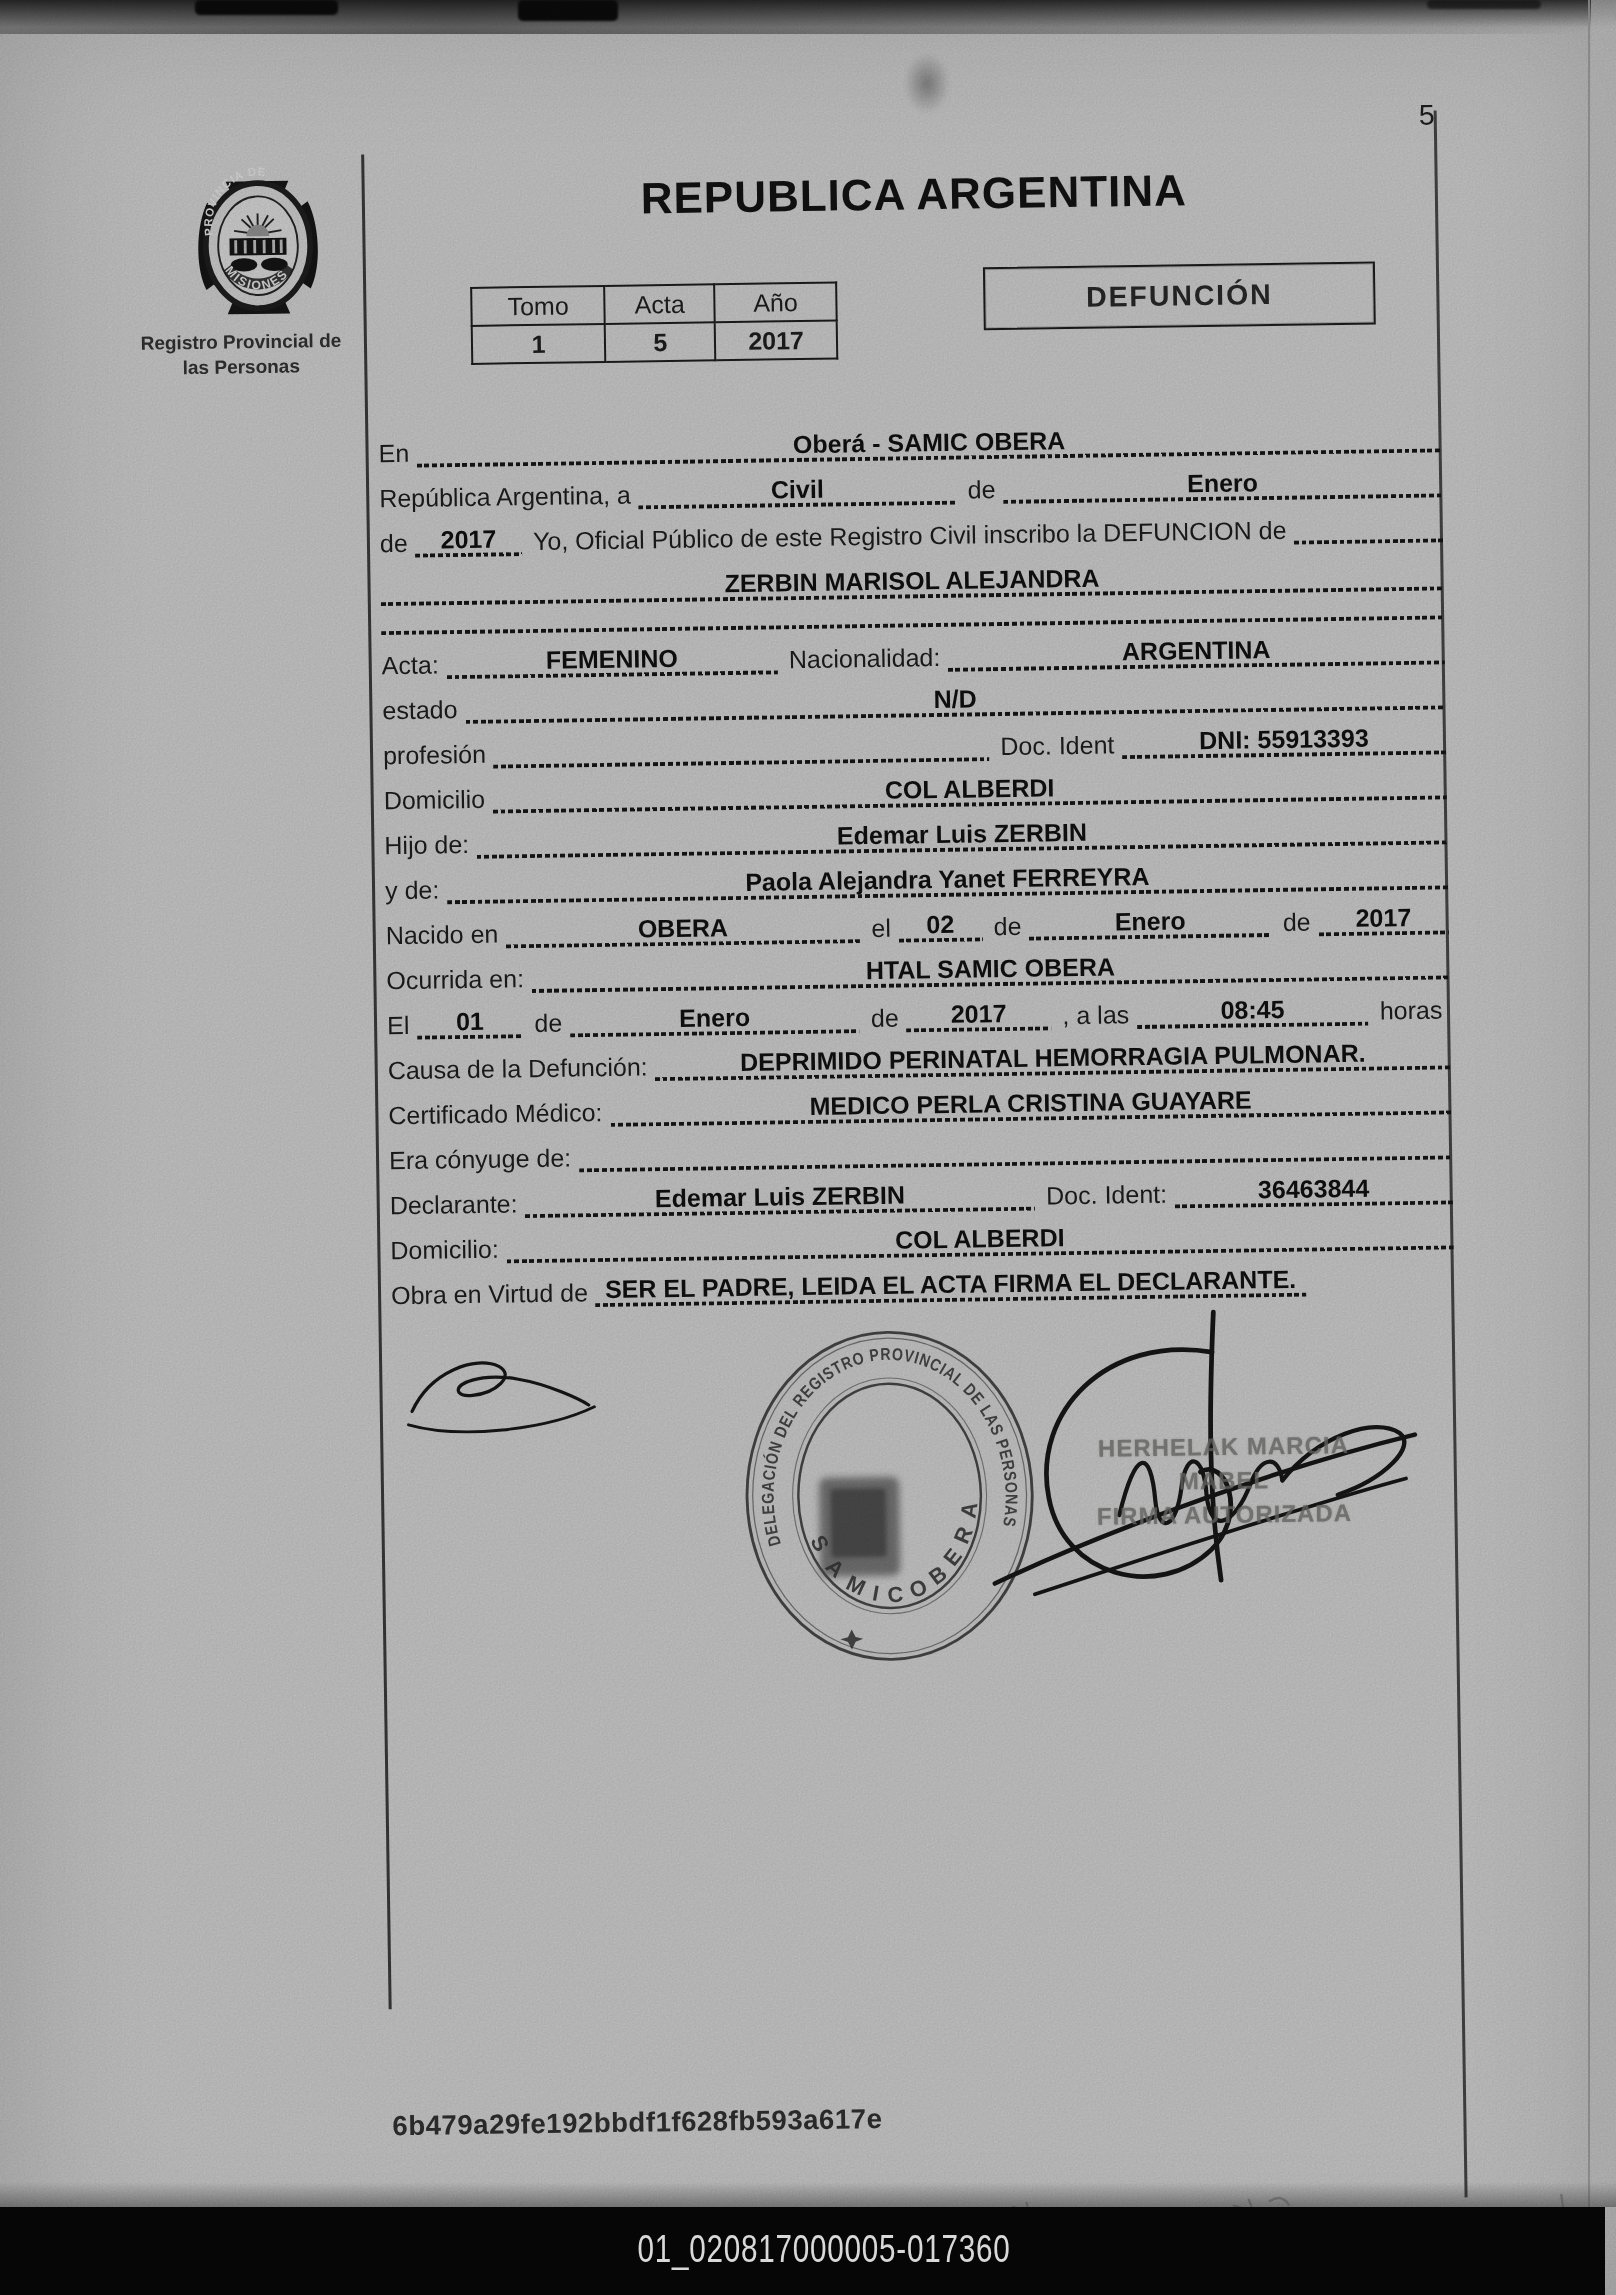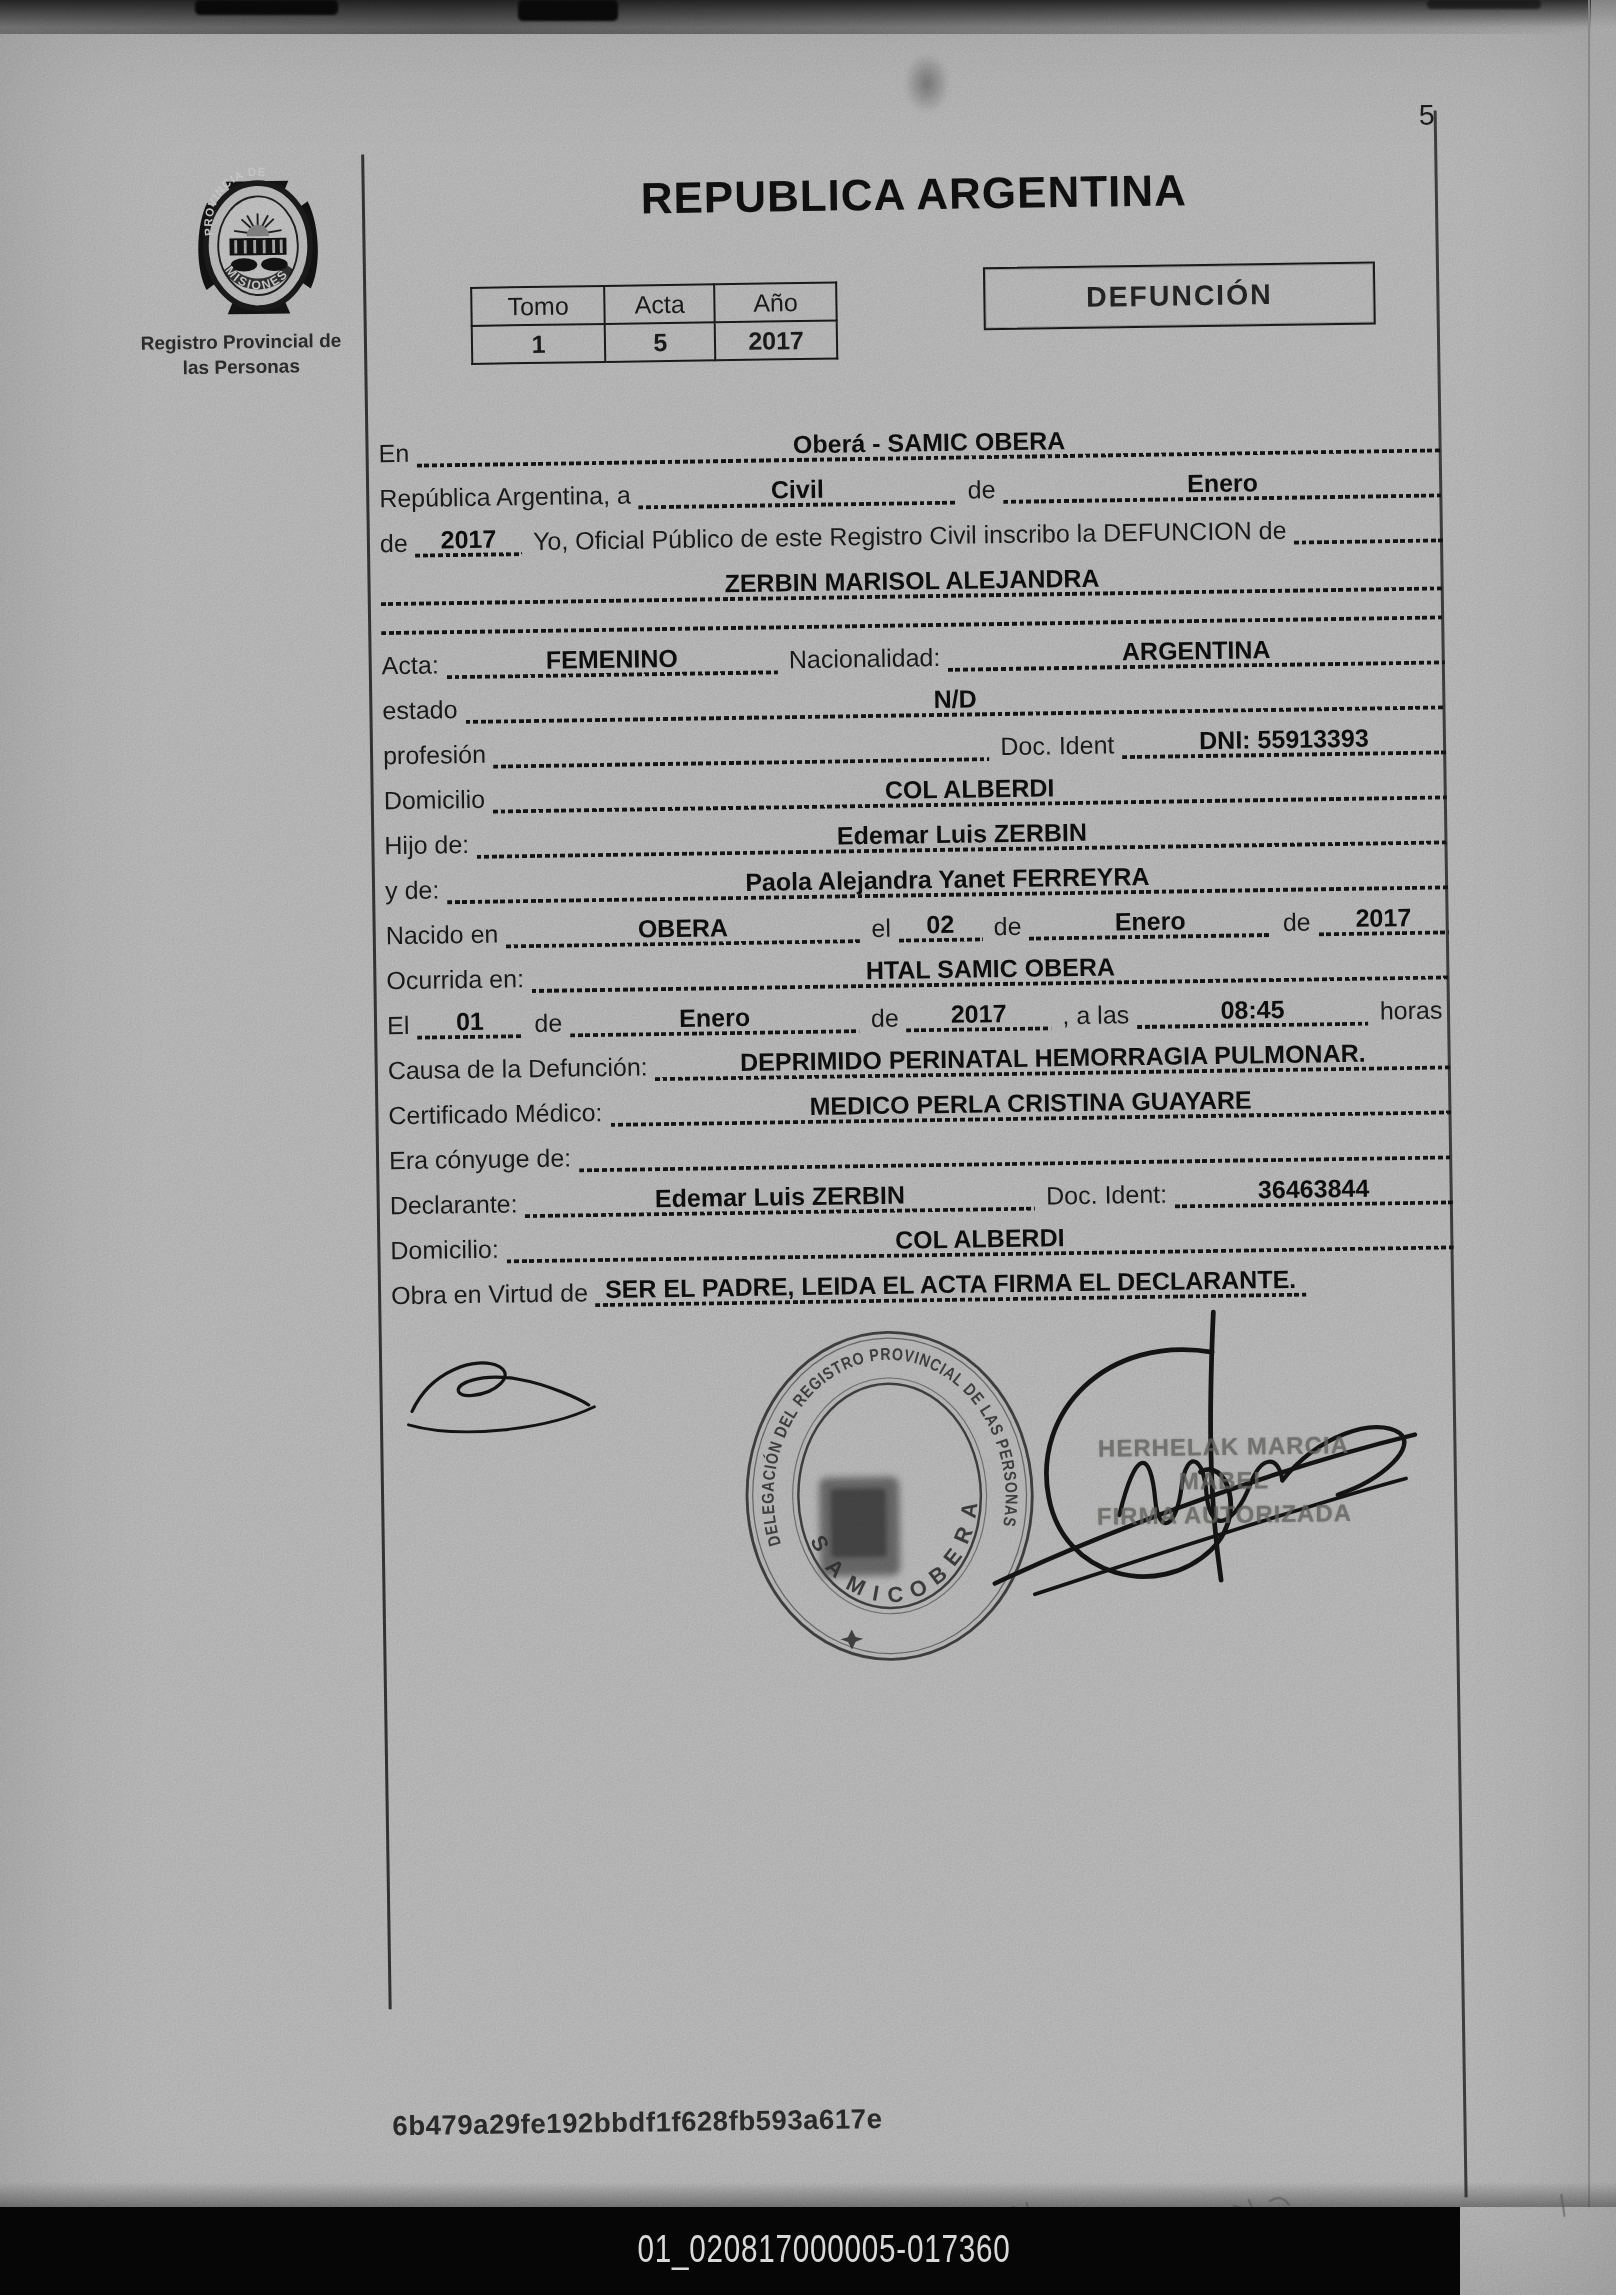--- a/index.html
+++ b/index.html
@@ -48,21 +48,21 @@
         background-size:100% 3.8px;background-position:0 100%;background-repeat:no-repeat;}
   .fseg.auto{padding:0 9.5px;}
   .fvalue{font-size:25px;font-weight:700;color:#101010;white-space:nowrap;line-height:1;padding-bottom:4.8px;}
 
   .auth-stamp{position:absolute;left:1058px;top:1398px;width:320px;text-align:center;opacity:.8;}
   .auth-stamp div{font-size:24px;font-weight:700;letter-spacing:1px;color:#6b6b68;line-height:34px;
         text-shadow:0 0 1.9px rgba(95,95,92,.55);}
 
   .hash-code{position:absolute;left:377px;top:2066px;font-size:27.6px;font-weight:700;color:#2e2e2e;letter-spacing:0.5px;}
 
-  .footer-bar{position:absolute;left:0;top:2207px;width:1460px;height:88px;background:#070707;}
+  .footer-bar{position:absolute;left:0;top:2207px;width:1605px;height:88px;background:#070707;}
   .footer-bar span{position:absolute;left:824px;top:21px;transform:translateX(-50%) scaleX(.78);
         font-size:38px;color:#efefef;letter-spacing:1px;white-space:nowrap;font-weight:400;}
 
   svg{position:absolute;overflow:visible;}
   .sig-stroke{fill:none;stroke:#161616;stroke-linecap:round;stroke-linejoin:round;}
   .stamp-ink{stroke:#353535;fill:none;}
   .grain{left:0;top:0;pointer-events:none;}
 </style>
 </head>
 <body>

